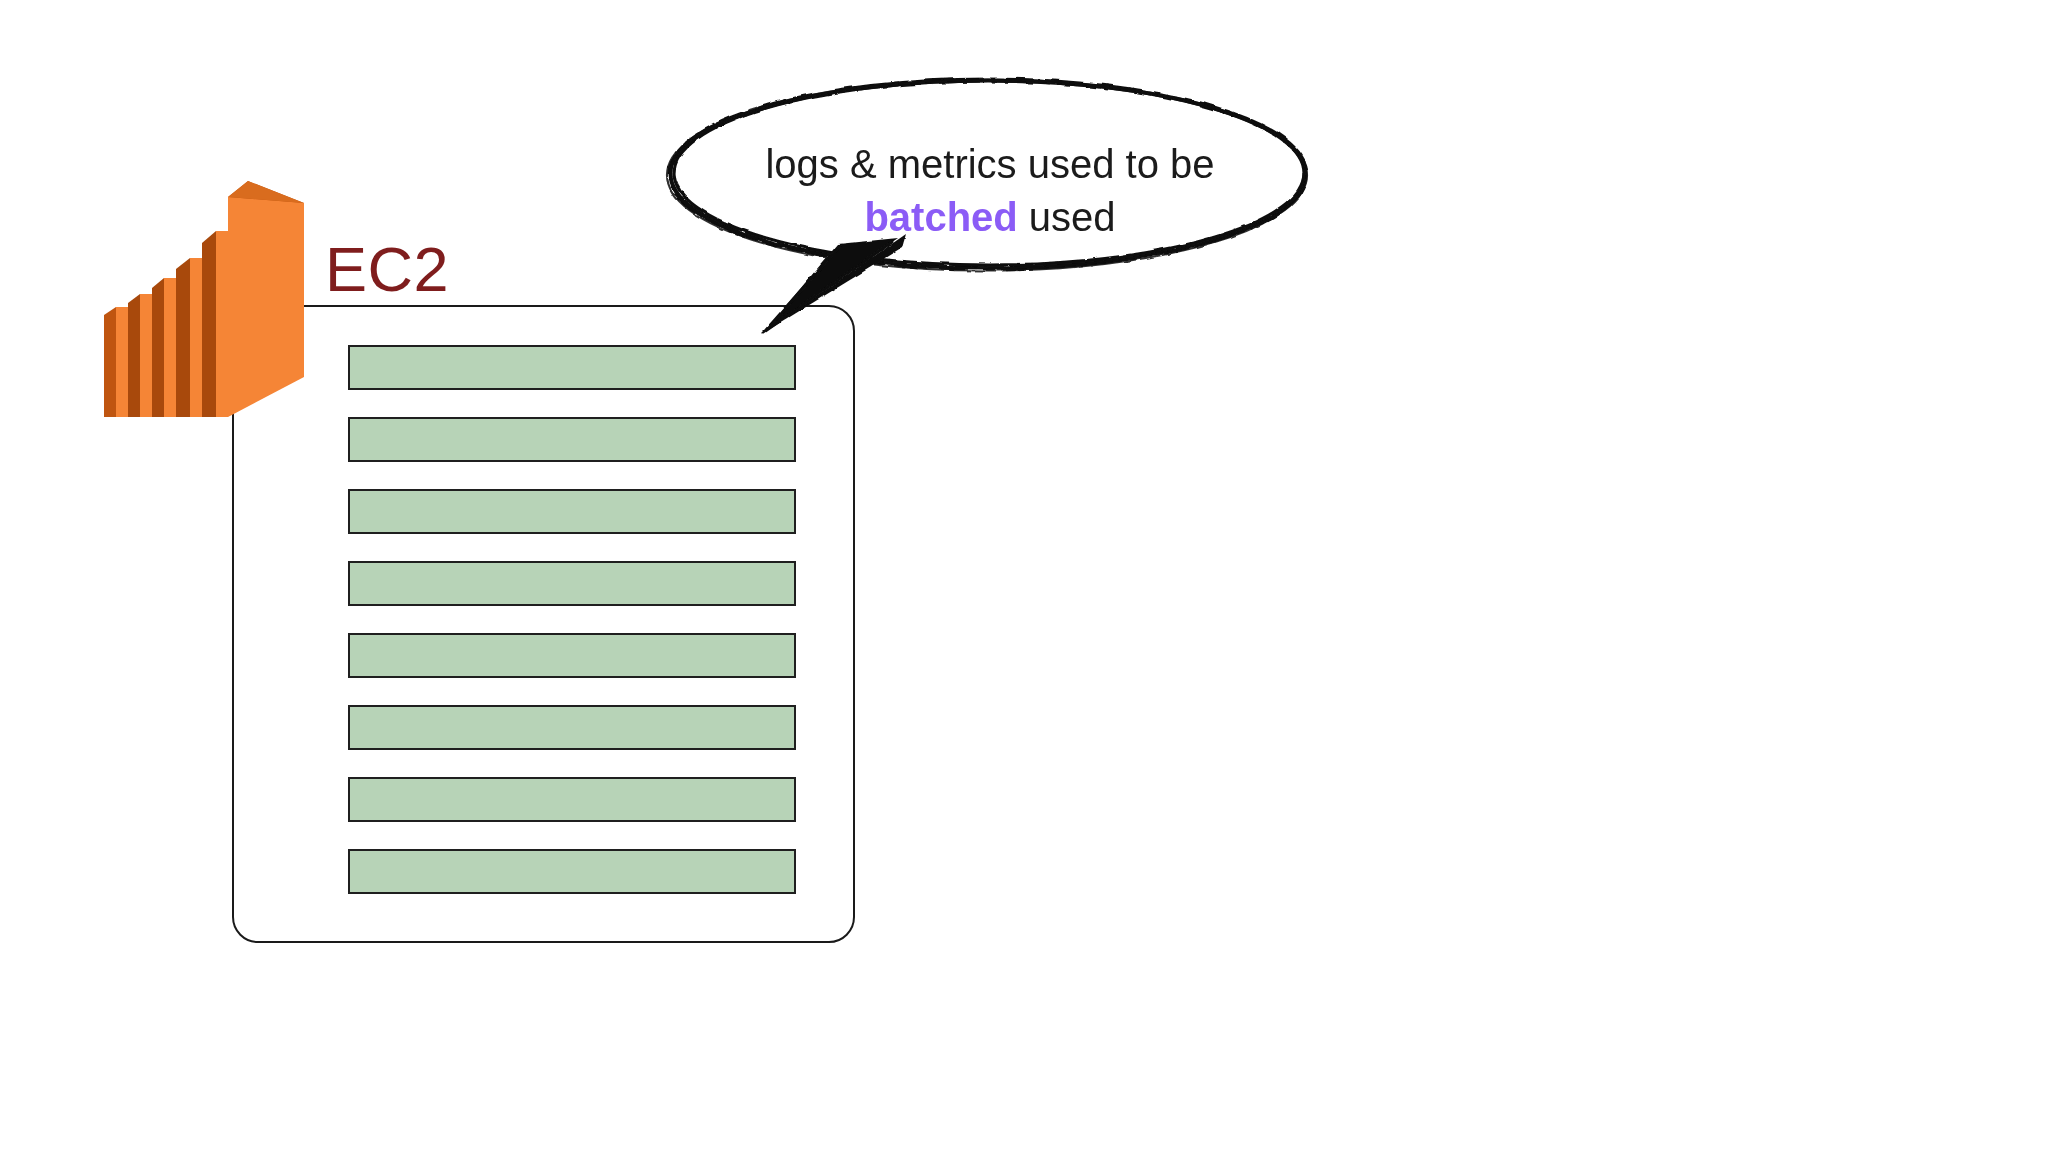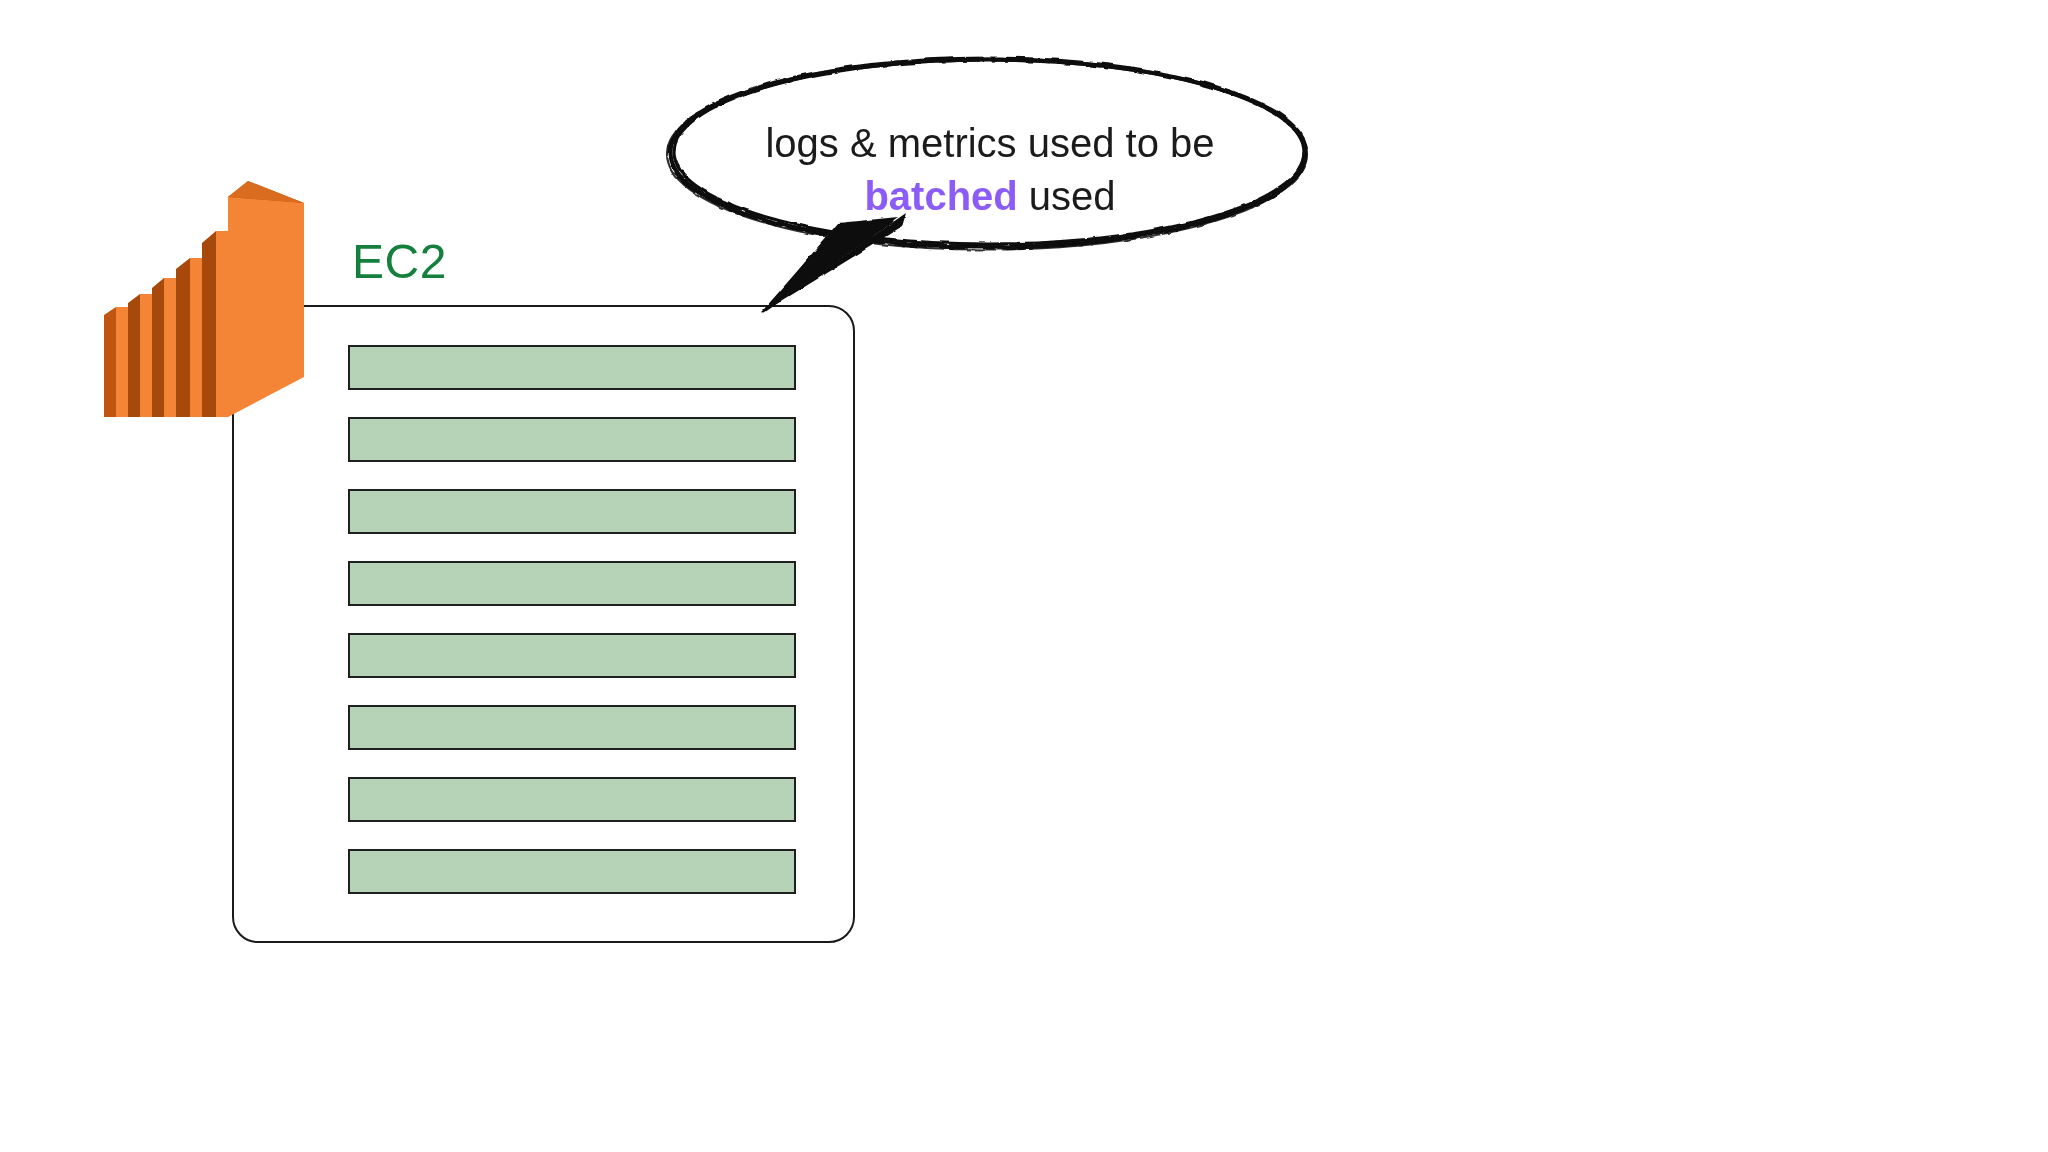--- a/index.html
+++ b/index.html
@@ -58,34 +58,33 @@
     height: 265px;
   }
   .ec2-icon svg { display: block; width: 100%; height: 100%; }
 
   
   .ec2-label {
     position: absolute;
     left: 325px;
     top: 238px;
     font-family: "Liberation Sans", sans-serif;
-    font-size: 48px;
+    font-size: 63px;
     font-weight: 300;
-    color: #15803d;
+    color: #7f1d1d;
     letter-spacing: 0.5px;
     line-height: 1;
     white-space: nowrap;
-    margin-left: 27px;
   }
 
   
   .bubble-wrap {
     position: absolute;
     left: 640px;
-    top: 45px;
+    top: 66px;
     width: 700px;
     height: 290px;
   }
   .bubble-wrap svg {
     position: absolute;
     left: 0; top: 0;
     width: 700px;
     height: 290px;
   }
   .bubble-text {

